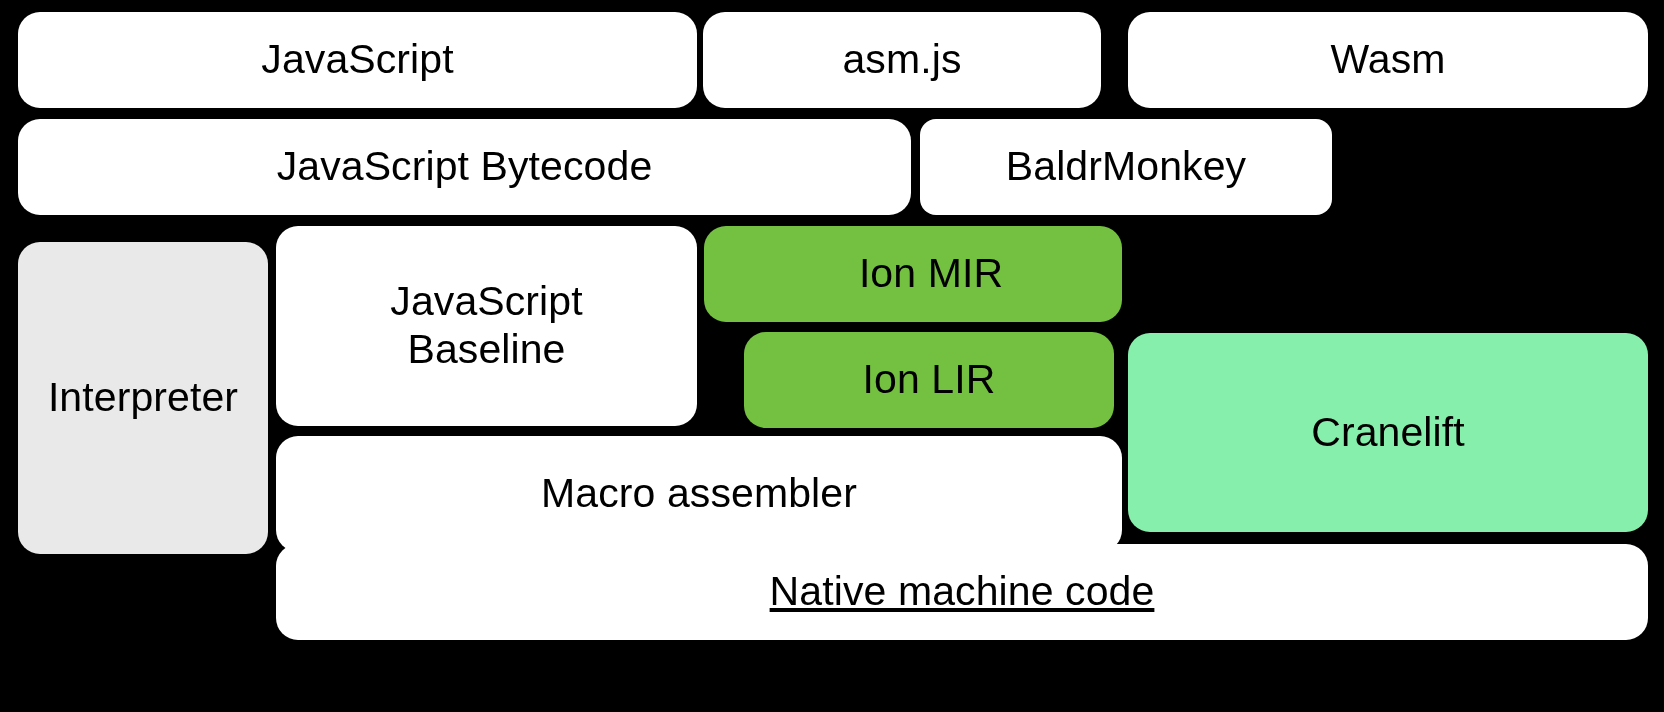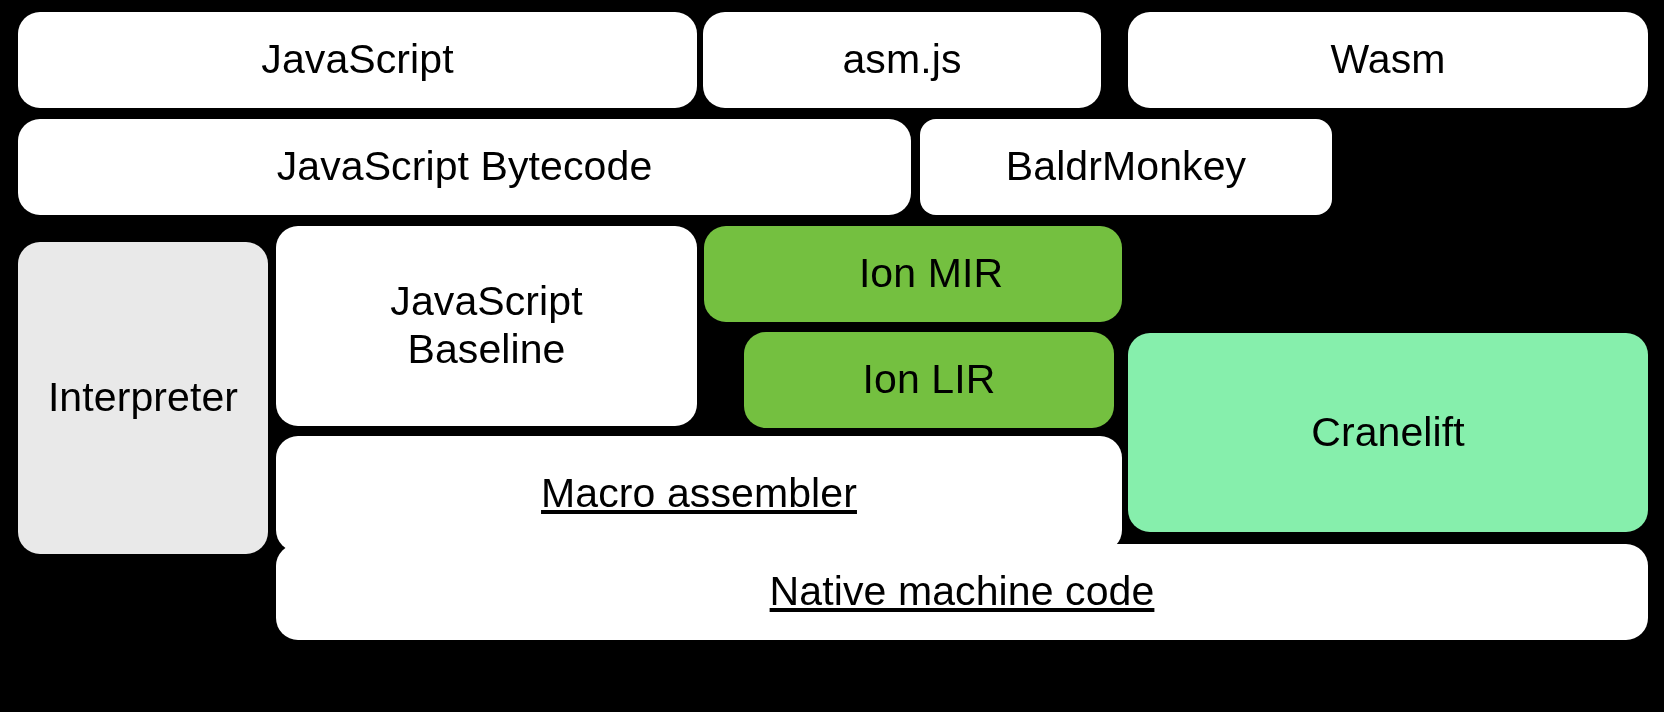--- a/index.html
+++ b/index.html
@@ -80,21 +80,21 @@
   </div>
 
   <div class="box green" style="left:744px; top:332px; width:370px; height:96px;">
     <span class="label">Ion LIR</span>
   </div>
 
   <div class="box pink" style="left:1128px; top:333px; width:520px; height:199px;">
     <span class="label">Cranelift</span>
   </div>
 
-  <div class="box white" style="left:276px; top:436px; width:846px; height:116px;text-decoration:underline;">
+  <div class="box white" style="left:276px; top:436px; width:846px; height:116px;">
     <span class="label">Macro assembler</span>
   </div>
 
   <div class="box white" style="left:276px; top:544px; width:1372px; height:96px;text-decoration:underline;">
     <span class="label">Native machine code</span>
   </div>
 
 </div>
 
 </body></html>

